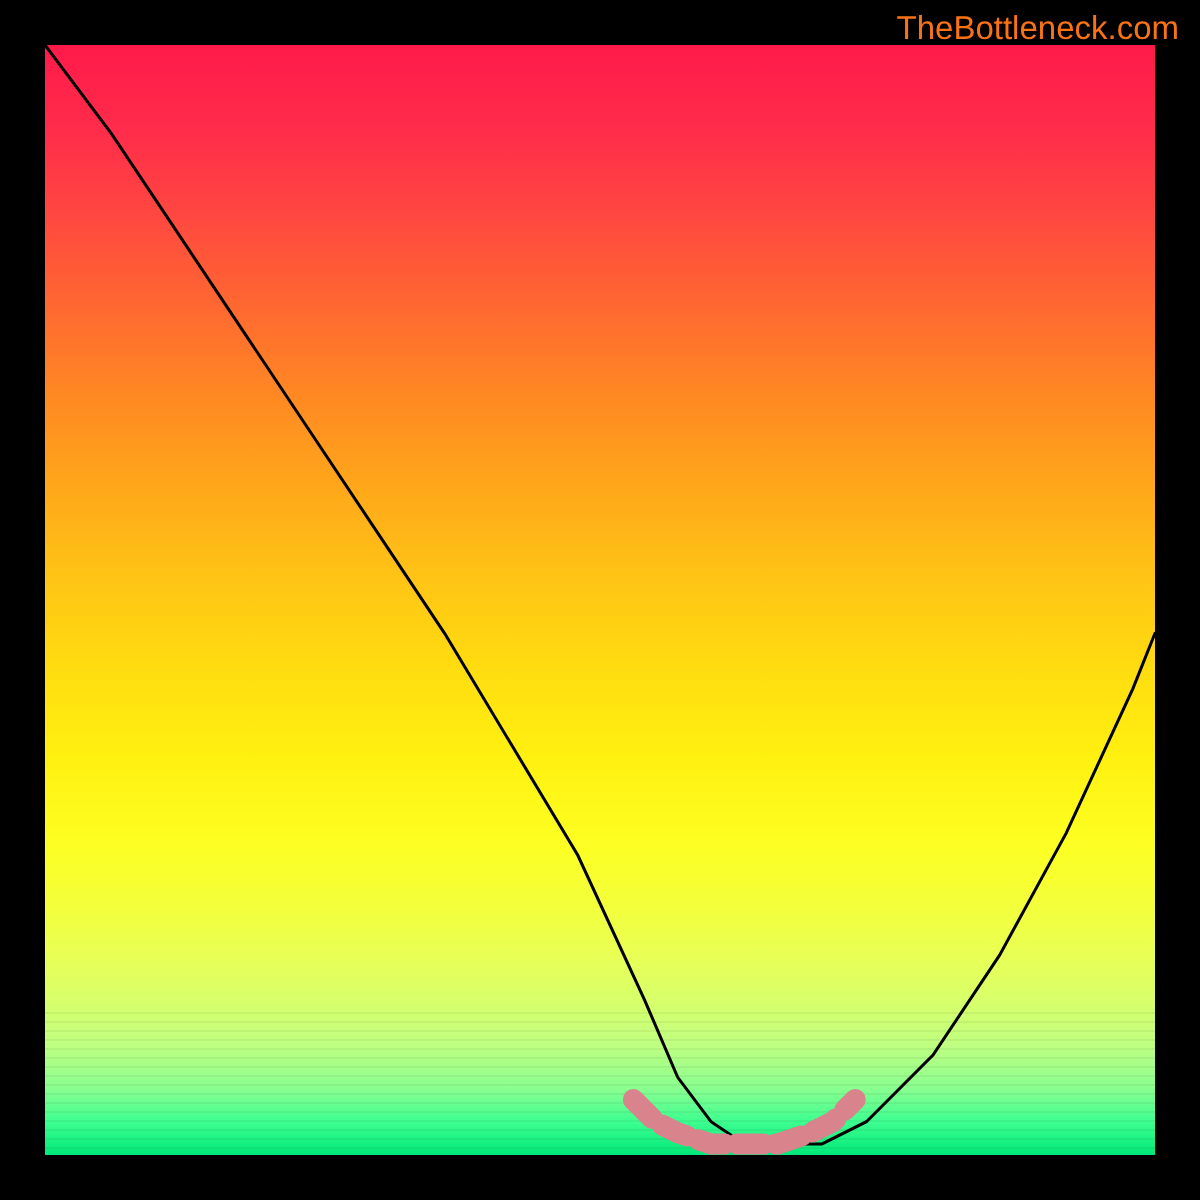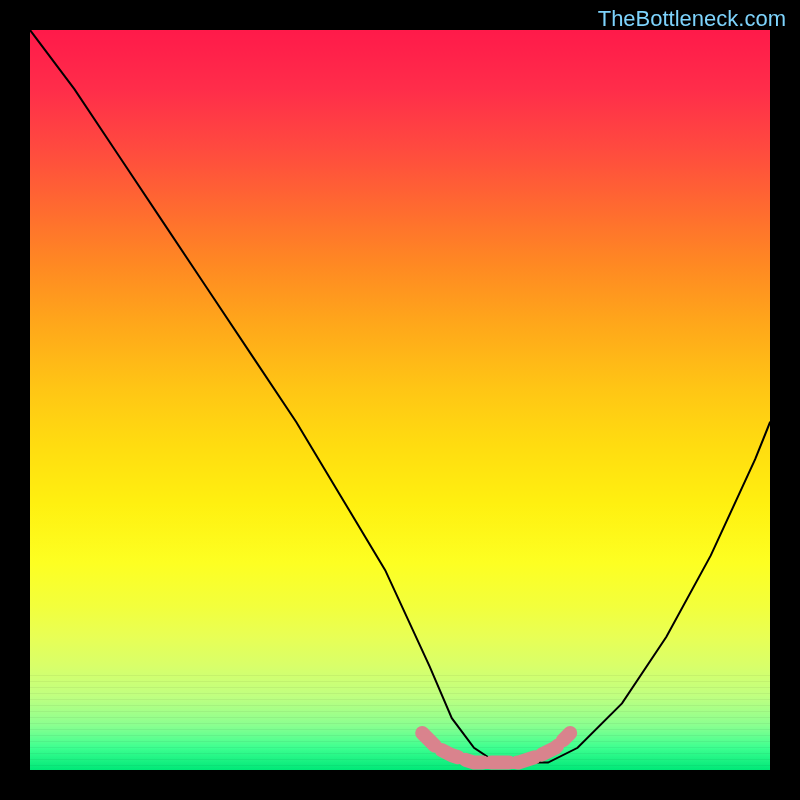--- a/index.html
+++ b/index.html
@@ -8,21 +8,21 @@
     height: 800px;
     background: #000;
     position: relative;
     overflow: hidden;
     font-family: Arial, sans-serif;
   }
   .watermark {
     position: absolute;
     top: 6px;
     right: 14px;
-    color: #7dd3fc;
+    color: #f97316;
     font-size: 22px;
     font-weight: 400;
     z-index: 10;
   }
   .plot-area {
     position: absolute;
     top: 30px;
     left: 30px;
     width: 740px;
     height: 740px;

